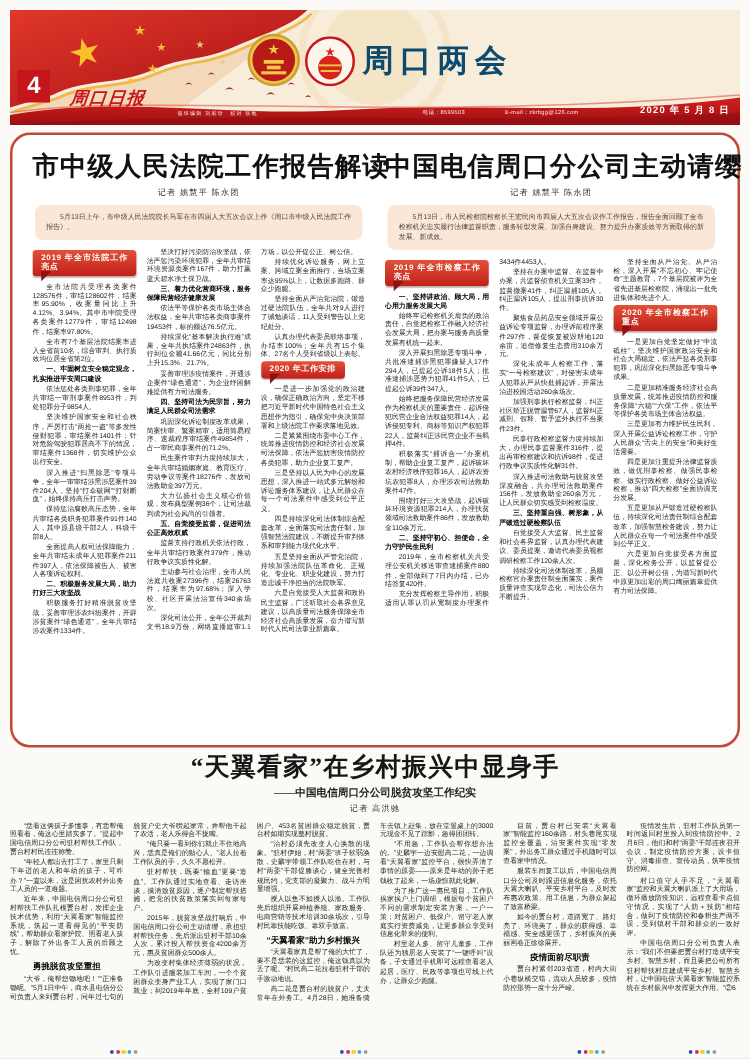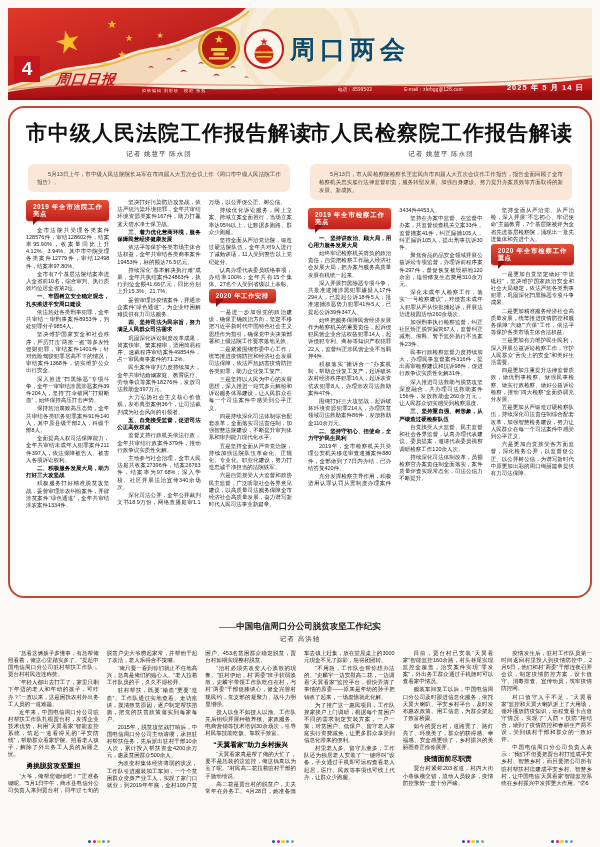--- a/index.html
+++ b/index.html
@@ -40,21 +40,21 @@
   .cols p.bold{font-weight:bold;color:#000;}
   .badge-row{break-inside:avoid;margin:1px 0 6px;text-indent:0;}
   .badge{display:inline-block;position:relative;background:linear-gradient(#e25138,#c01f1a);color:#fff;
          font-weight:bold;font-size:6.4px;line-height:7px;padding:3px 7px 3.5px;border-radius:3px;
          letter-spacing:.5px;box-shadow:0 1px 1px rgba(0,0,0,.25);}
   .badge::after{content:"";position:absolute;left:7px;bottom:-4px;border:4px solid transparent;
                 border-top-color:#8f120e;border-left-color:#8f120e;}
   
   .feature{position:absolute;left:8px;top:602px;width:584px;height:236px;}
   .feature h2{margin:0;text-align:center;font:bold 20px/24px "Liberation Serif",serif;color:#161616;letter-spacing:1px;}
-  .feat-subtitle{text-align:center;font:bold 8.5px/12px "Liberation Serif",serif;color:#222;margin-top:18px;}
+  .feat-subtitle{text-align:center;font:bold 8.5px/12px "Liberation Serif",serif;color:#222;margin-top:2px;}
   .feature .byline{margin:3px 0 6px;}
   .cols6{column-count:6;column-gap:8px;font-size:5.5px;line-height:7.1px;height:178px;}
   .cols p.feat-sub{font-weight:bold;font-size:6.8px;text-align:center;text-indent:0;margin:4px 0 3px;
                    break-inside:avoid;color:#000;}
   
   .regmark{position:absolute;top:840px;display:flex;gap:1.5px;z-index:6;}
   .regmark i{display:block;width:3.2px;height:3.2px;border-radius:50%;}
 </style>
 </head>
 <body>
@@ -121,21 +121,21 @@
       <circle cx="20" cy="20" r="19" fill="#fdf6ec" stroke="#c8161d" stroke-width="2"></circle>
       <text x="20" y="16" font-size="10" fill="#d8251c" text-anchor="middle">★</text>
       <circle cx="20" cy="25" r="9.5" fill="#d8251c"></circle>
       <rect x="11" y="22.5" width="18" height="1.6" fill="#f1c249"></rect>
       <rect x="12.5" y="27" width="15" height="1.6" fill="#f1c249"></rect>
     </svg>
 
     <div class="edition">周口两会</div>
     <div class="contact phone">电话：8599503</div>
     <div class="contact email">E-mail：zkrbgg@126.com</div>
-    <div class="banner-date">2025 年 5 月 14 日</div>
+    <div class="banner-date">2020 年 5 月 8 日</div>
   </header>
 
   <section class="main-box">
     <article class="report">
       <h1>市中级人民法院工作报告解读</h1>
       <div class="byline">记者 姚慧平 陈永团</div>
       <div class="lead">5月13日上午，市中级人民法院院长马军在市四届人大五次会议上作《周口市中级人民法院工作报告》。</div>
       <div class="cols cols3" id="court-body">
           <div class="badge-row"><span class="badge">2019 年全市法院工作亮点</span></div>
           <p>全市法院共受理各类案件128576件，审结128602件，结案率95.90%，收案量同比上升4.12%、3.94%。其中市中院受理各类案件12779件，审结12498件，结案率97.80%。</p>
@@ -167,21 +167,21 @@
           <div class="badge-row"><span class="badge">2020 年工作安排</span></div>
           <p>一是进一步加强党的政治建设，确保正确政治方向，坚定不移把习近平新时代中国特色社会主义思想作为指引，确保党中央决策部署和上级法院工作要求落地见效。</p>
           <p>二是紧紧围绕市委中心工作，统筹推进疫情防控和经济社会发展司法保障，依法严惩妨害疫情防控各类犯罪，助力企业复工复产。</p>
           <p>三是坚持以人民为中心的发展思想，深入推进一站式多元解纷和诉讼服务体系建设，让人民群众在每一个司法案件中感受到公平正义。</p>
           <p>四是持续深化司法体制综合配套改革，全面落实司法责任制，加强智慧法院建设，不断提升审判体系和审判能力现代化水平。</p>
           <p>五是坚持全面从严管党治院，持续加强法院队伍革命化、正规化、专业化、职业化建设，努力打造忠诚干净担当的法院铁军。</p>
           <p>六是自觉接受人大监督和政协民主监督，广泛听取社会各界意见建议，以高质量司法服务保障全市经济社会高质量发展，奋力谱写新时代人民司法事业新篇章。</p>
         </div>
     </article>
     <article class="report">
-      <h1>市人民检察院工作报告解读</h1>
+      <h1>中国电信周口分公司主动请缨</h1>
       <div class="byline">记者 姚慧平 陈永团</div>
       <div class="lead">5月13日，市人民检察院检察长王宏民向市四届人大五次会议作工作报告，报告全面回顾了全市检察机关忠实履行法律监督职责，服务转型发展、加强自身建设、努力提升办案质效等方面取得的新发展、新成效。</div>
       <div class="cols cols3" id="proc-body">
           <div class="badge-row"><span class="badge">2019 年全市检察工作亮点</span></div>
           <p class="bold">一、坚持讲政治、顾大局，用心用力服务发展大局</p>
           <p>始终牢记检察机关肩负的政治责任，自觉把检察工作融入经济社会发展大局，把办案与服务高质量发展有机统一起来。</p>
           <p>深入开展扫黑除恶专项斗争，共批准逮捕涉黑犯罪嫌疑人17件294人，已提起公诉18件5人；批准逮捕涉恶势力犯罪41件5人，已提起公诉39件347人。</p>
           <p>始终把服务保障民营经济发展作为检察机关的重要责任，起诉侵犯民营企业合法权益犯罪14人，起诉侵犯专利、商标等知识产权犯罪22人，监督纠正涉民营企业不当羁押4件。</p>
           <p>积极落实“捕诉合一”办案机制，帮助企业复工复产，起诉破坏农村经济秩序犯罪16人，起诉农资坑农犯罪8人，办理涉农司法救助案件47件。</p>
           <p>围绕打好三大攻坚战，起诉破坏环境资源犯罪214人，办理扶贫领域司法救助案件86件，发放救助金110余万元。</p>
@@ -203,20 +203,21 @@
           <p>二是更加精准服务经济社会高质量发展，统筹推进疫情防控和服务保障“六稳”“六保”工作，依法平等保护各类市场主体合法权益。</p>
           <p>三是更加有力维护民生民利，深入开展公益诉讼检察工作，守护人民群众“舌尖上的安全”和美好生活需要。</p>
           <p>四是更加注重提升法律监督质效，做优刑事检察、做强民事检察、做实行政检察、做好公益诉讼检察，推动“四大检察”全面协调充分发展。</p>
           <p>五是更加从严锻造过硬检察队伍，持续深化司法责任制综合配套改革，加强智慧检务建设，努力让人民群众在每一个司法案件中感受到公平正义。</p>
           <p>六是更加自觉接受各方面监督，深化检务公开，以监督促公正、以公开树公信，为谱写新时代中原更加出彩的周口绚丽篇章提供有力司法保障。</p>
         </div>
     </article>
   </section>
 
   <section class="feature">
+    <h2>“天翼看家”在乡村振兴中显身手</h2>
     <div class="feat-subtitle">——中国电信周口分公司脱贫攻坚工作纪实</div>
     <div class="byline">记者 高洪驰</div>
     <div class="cols cols6" id="feature-body">
         <p>“恁看这俩孩子多懂事，有恁帮俺照看着，俺这心里踏实多了。”提起中国电信周口分公司驻村帮扶工作队，贾台村村民连连称赞。</p>
         <p>“年轻人都出去打工了，家里只剩下年迈的老人和年幼的孩子，可咋办？”一直以来，这是困扰农村外出务工人员的一道难题。</p>
         <p>近年来，中国电信周口分公司驻村帮扶工作队扎根贾台村，发挥企业技术优势，利用“天翼看家”智能监控系统，筑起一道看得见的“平安防线”，帮助群众看家护院、照看老人孩子，解除了外出务工人员的后顾之忧。</p>
         <p class="feat-sub">勇挑脱贫攻坚重担</p>
         <p>“大爷，俺帮您锄地吧！”“正准备锄呢。”5月1日中午，商水县电信分公司负责人来到贾台村，同年过七旬的脱贫户史大爷唠起家常，并帮他干起了农活，老人乐得合不拢嘴。</p>
         <p>“俺只要一看到你们就止不住地高兴，恁真是俺们的贴心人。”老人拉着工作队员的手，久久不愿松开。</p>
         <p>驻村帮扶，既要“输血”更要“造血”。工作队通过实地查看、走访座谈，摸清致贫原因，逐户制定帮扶措施，把党的扶贫政策落实到每家每户。</p>

